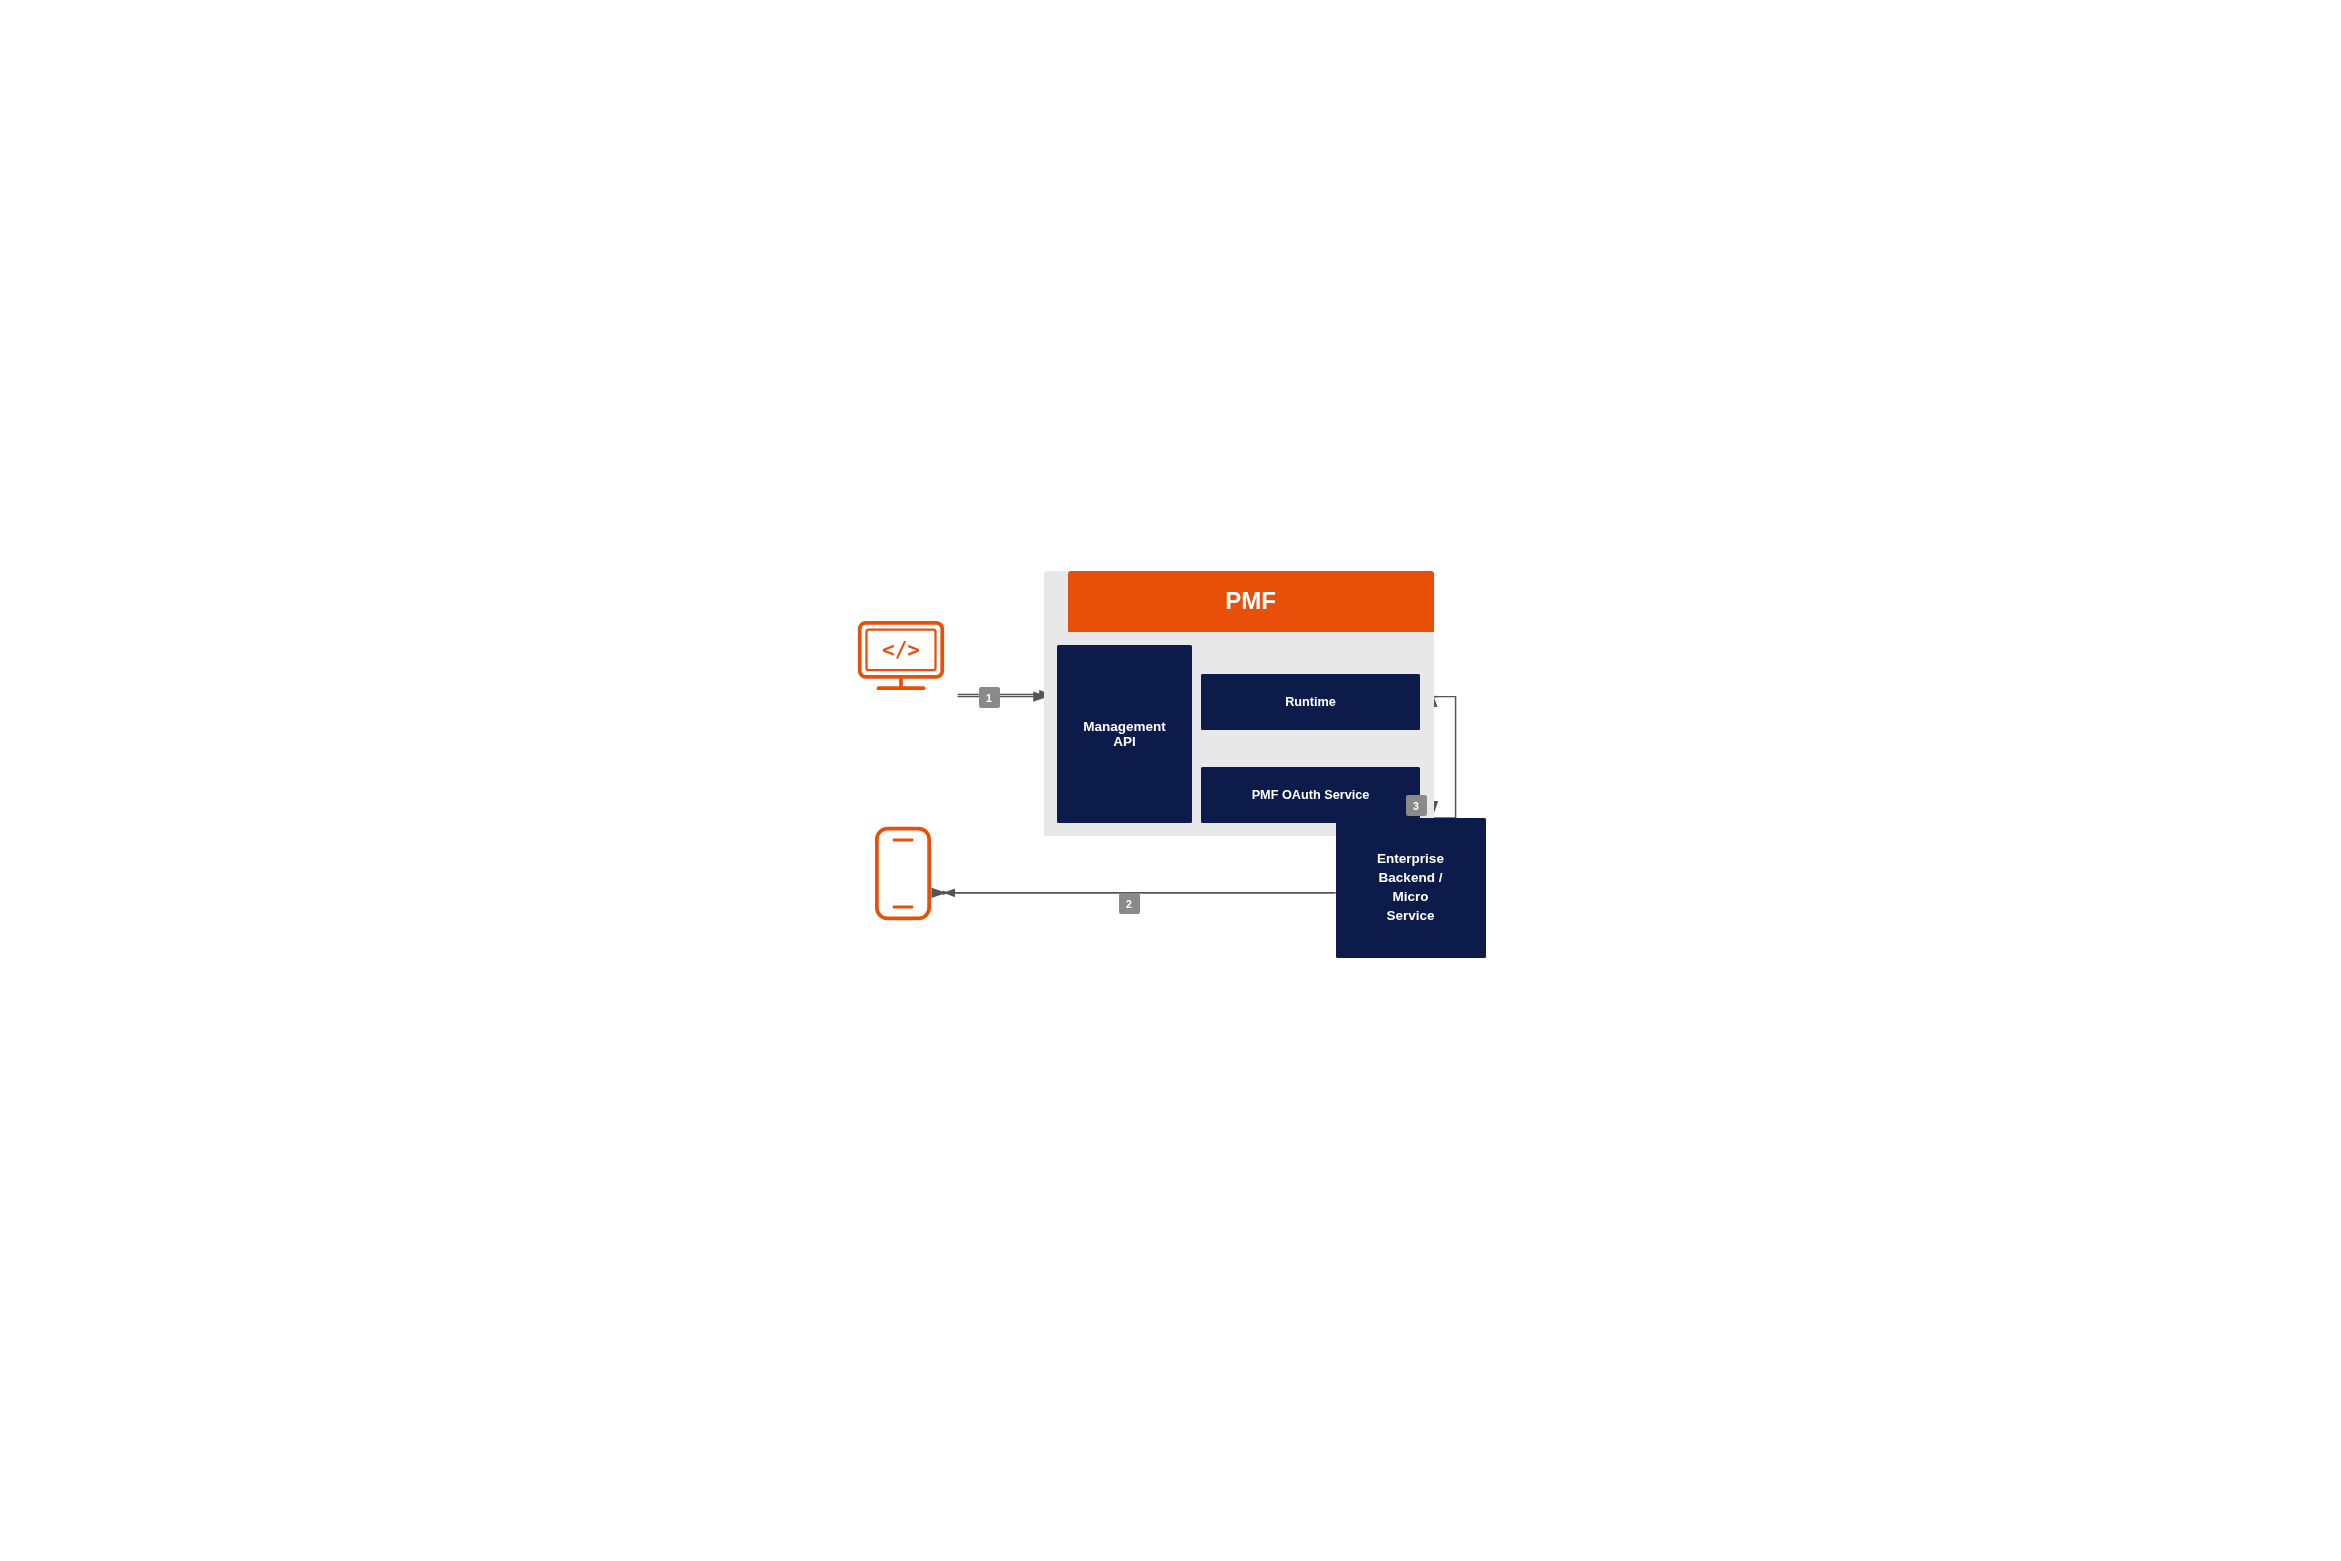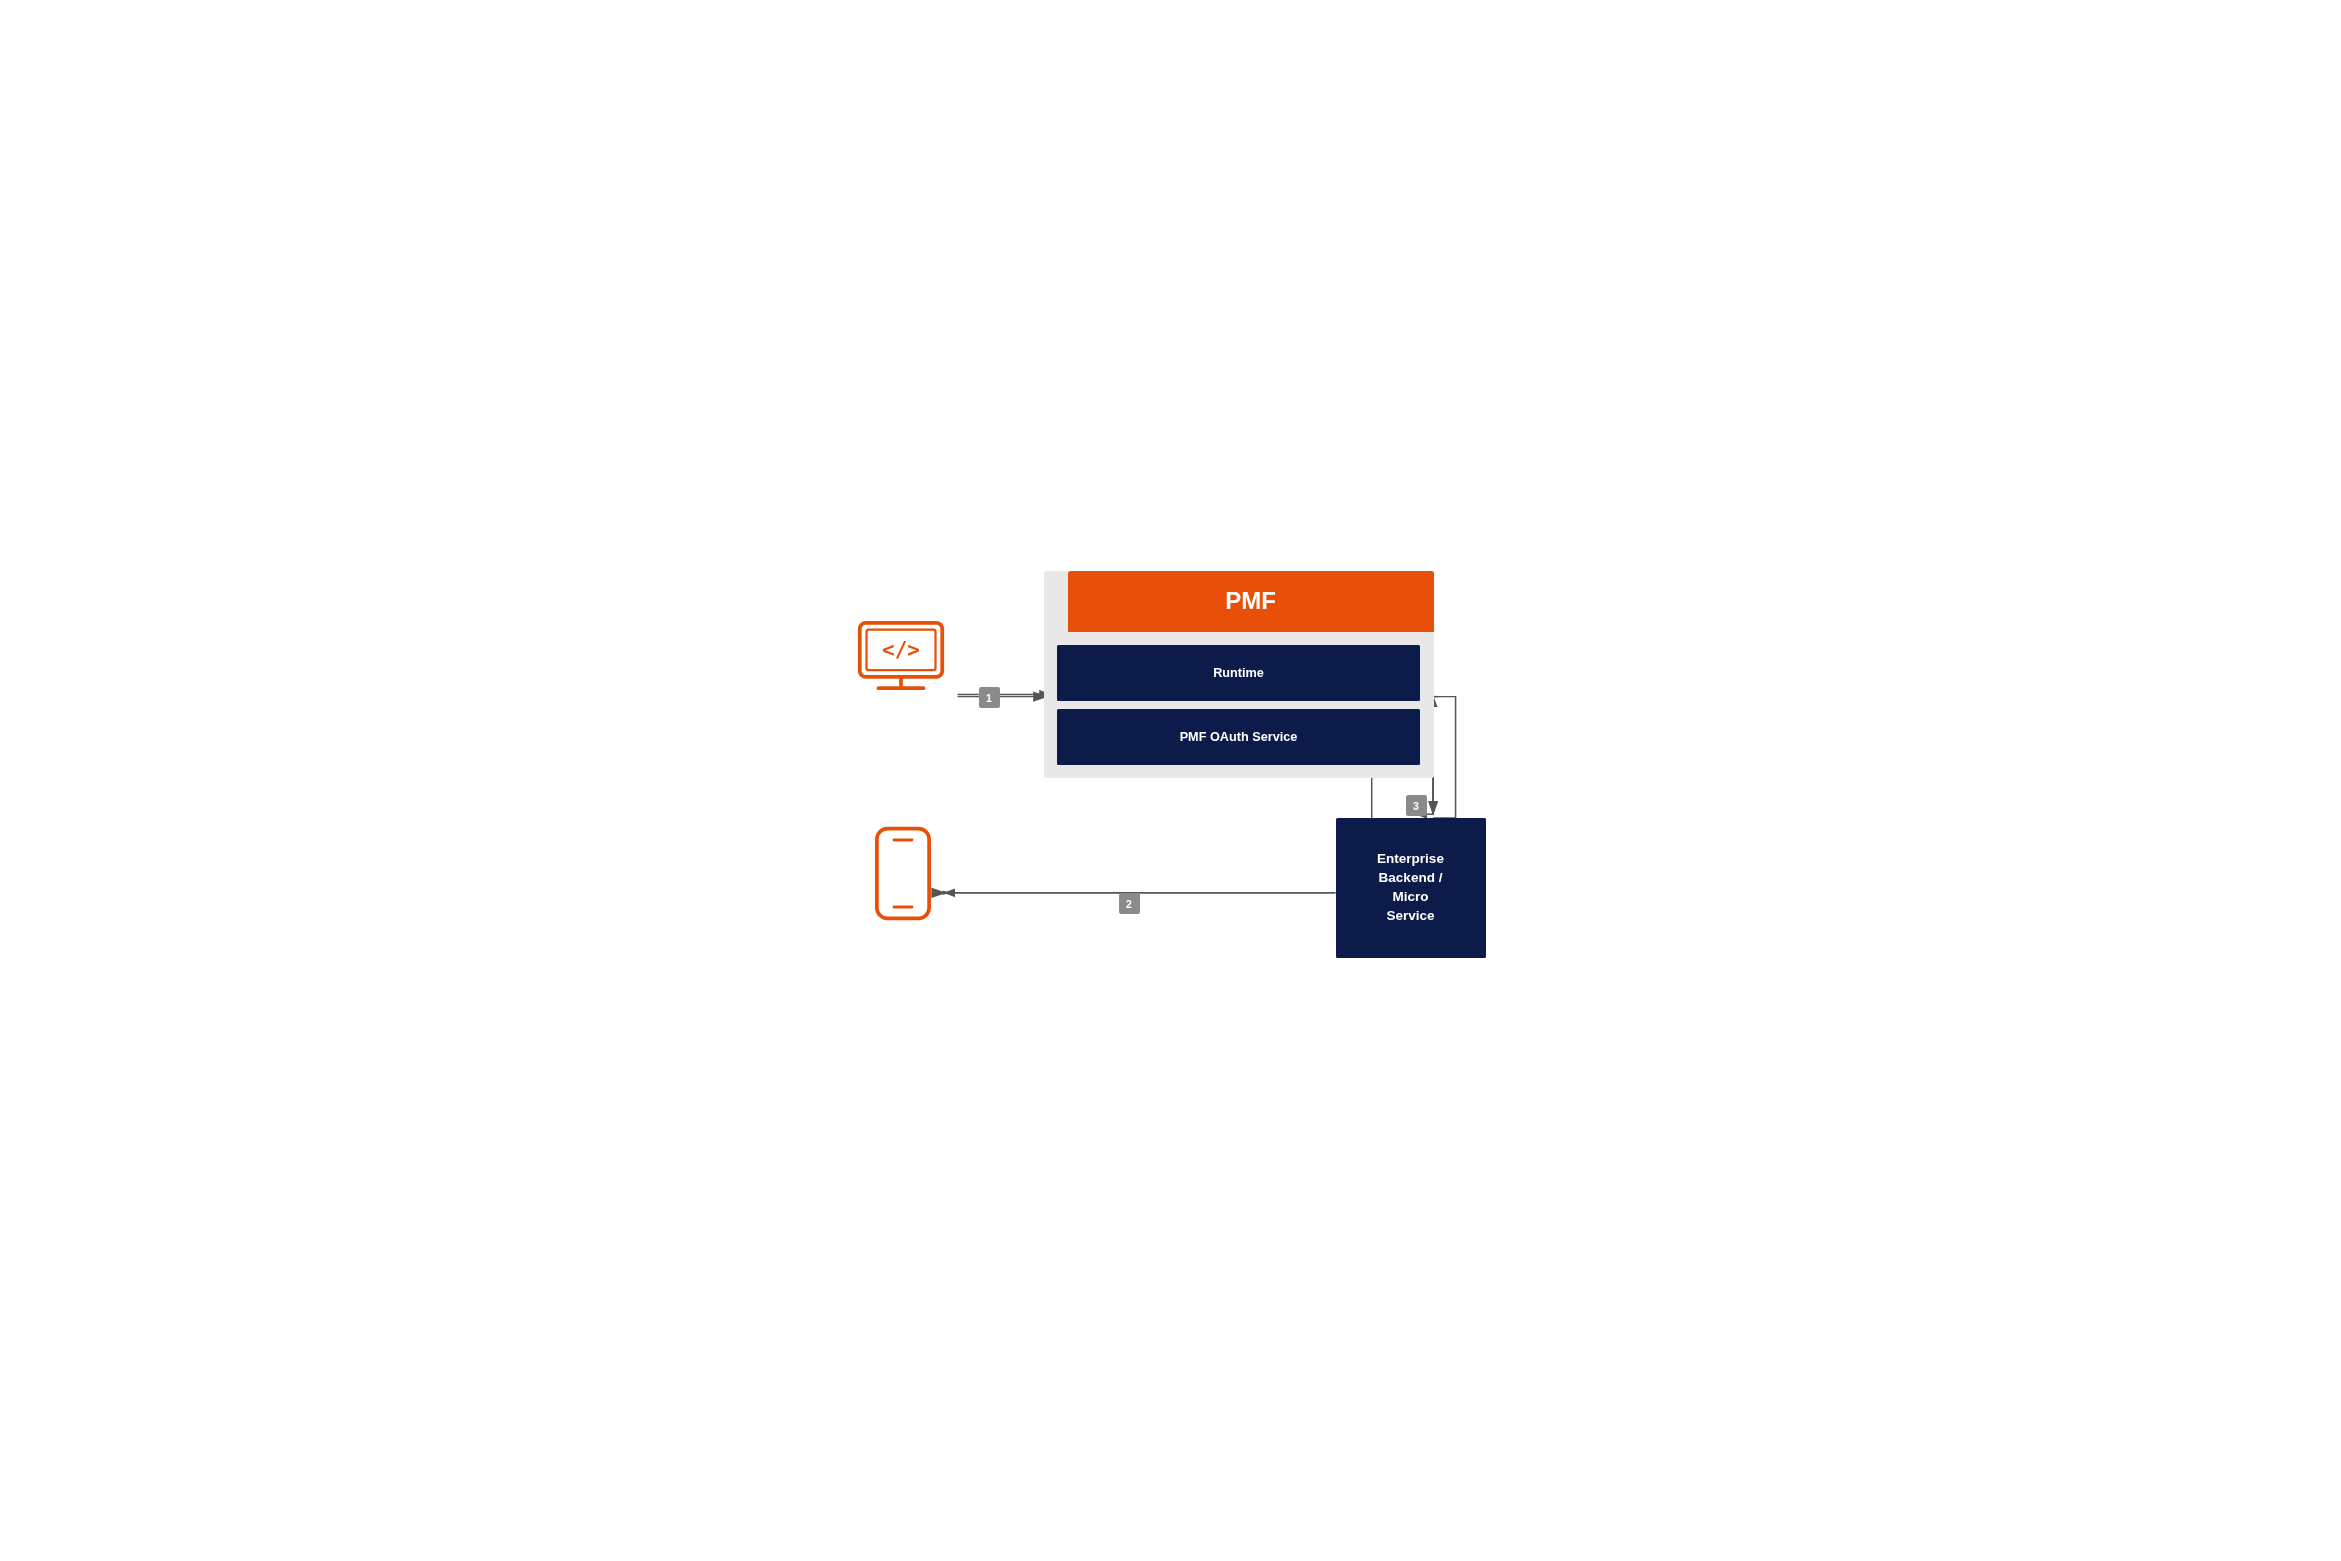--- a/index.html
+++ b/index.html
@@ -77,20 +77,21 @@
     }
 
     .runtime-box, .oauth-box {
       background: #0d1b4b;
       color: #ffffff;
       text-align: center;
       font-size: 12.7px;
       font-weight: 700;
       padding: 21px 12px;
       border-radius: 1.5px;
+      margin-top: 29px;
     }
 
     
     .dev-icon {
       position: absolute;
       top: 71px;
       left: 22.5px;
     }
 
     .dev-icon svg {
@@ -246,20 +247,23 @@
 
       <line x1="28" y1="20" x2="52" y2="20" stroke="#e8500a" stroke-width="4" stroke-linecap="round"></line>
 
       <line x1="28" y1="110" x2="52" y2="110" stroke="#e8500a" stroke-width="4" stroke-linecap="round"></line>
     </svg>
   </div>
 
   <div class="pmf-outer">
     <div class="pmf-header">PMF</div>
     <div class="pmf-inner">
+      <div class="management-api">
+        <span>Management<br>API</span>
+      </div>
       <div class="runtime-stack">
         <div class="runtime-box">Runtime</div>
         <div class="oauth-box">PMF OAuth Service</div>
       </div>
     </div>
   </div>
 
   <div class="enterprise-box">
     <span>Enterprise<br>Backend / Micro<br>Service</span>
   </div>

